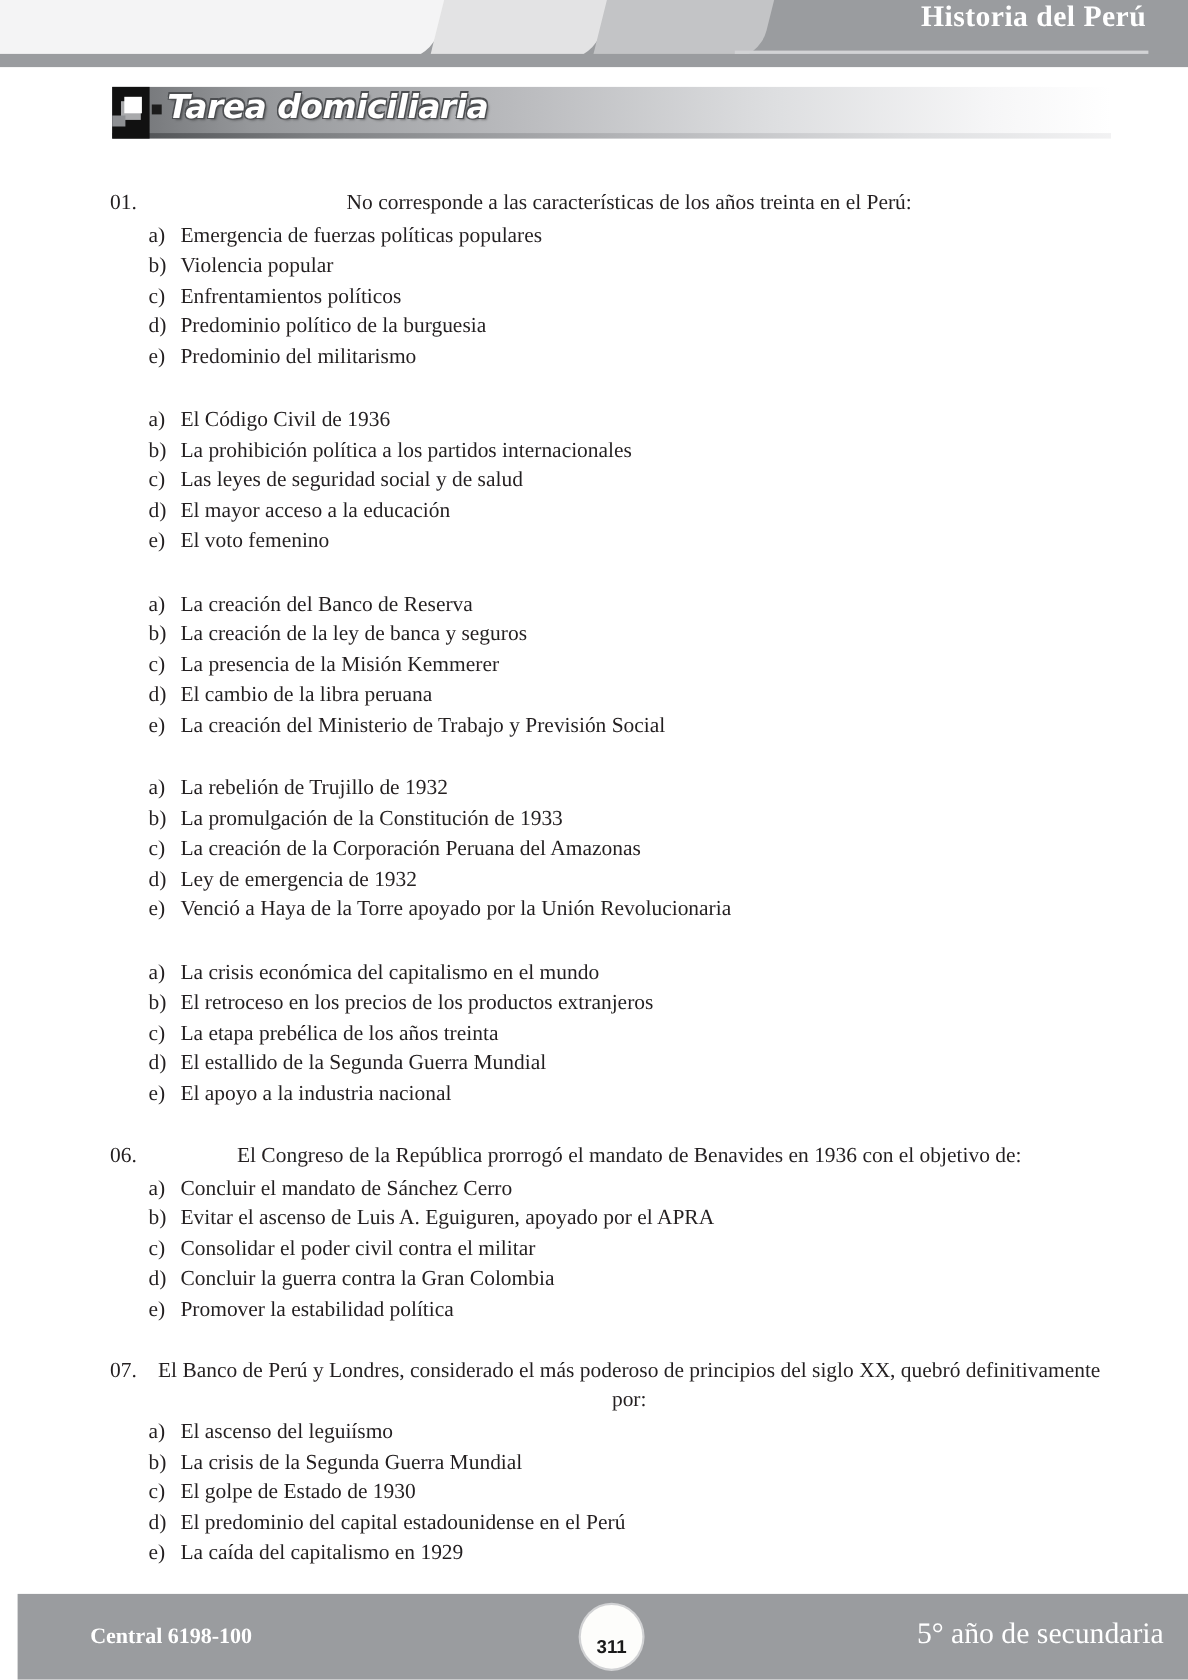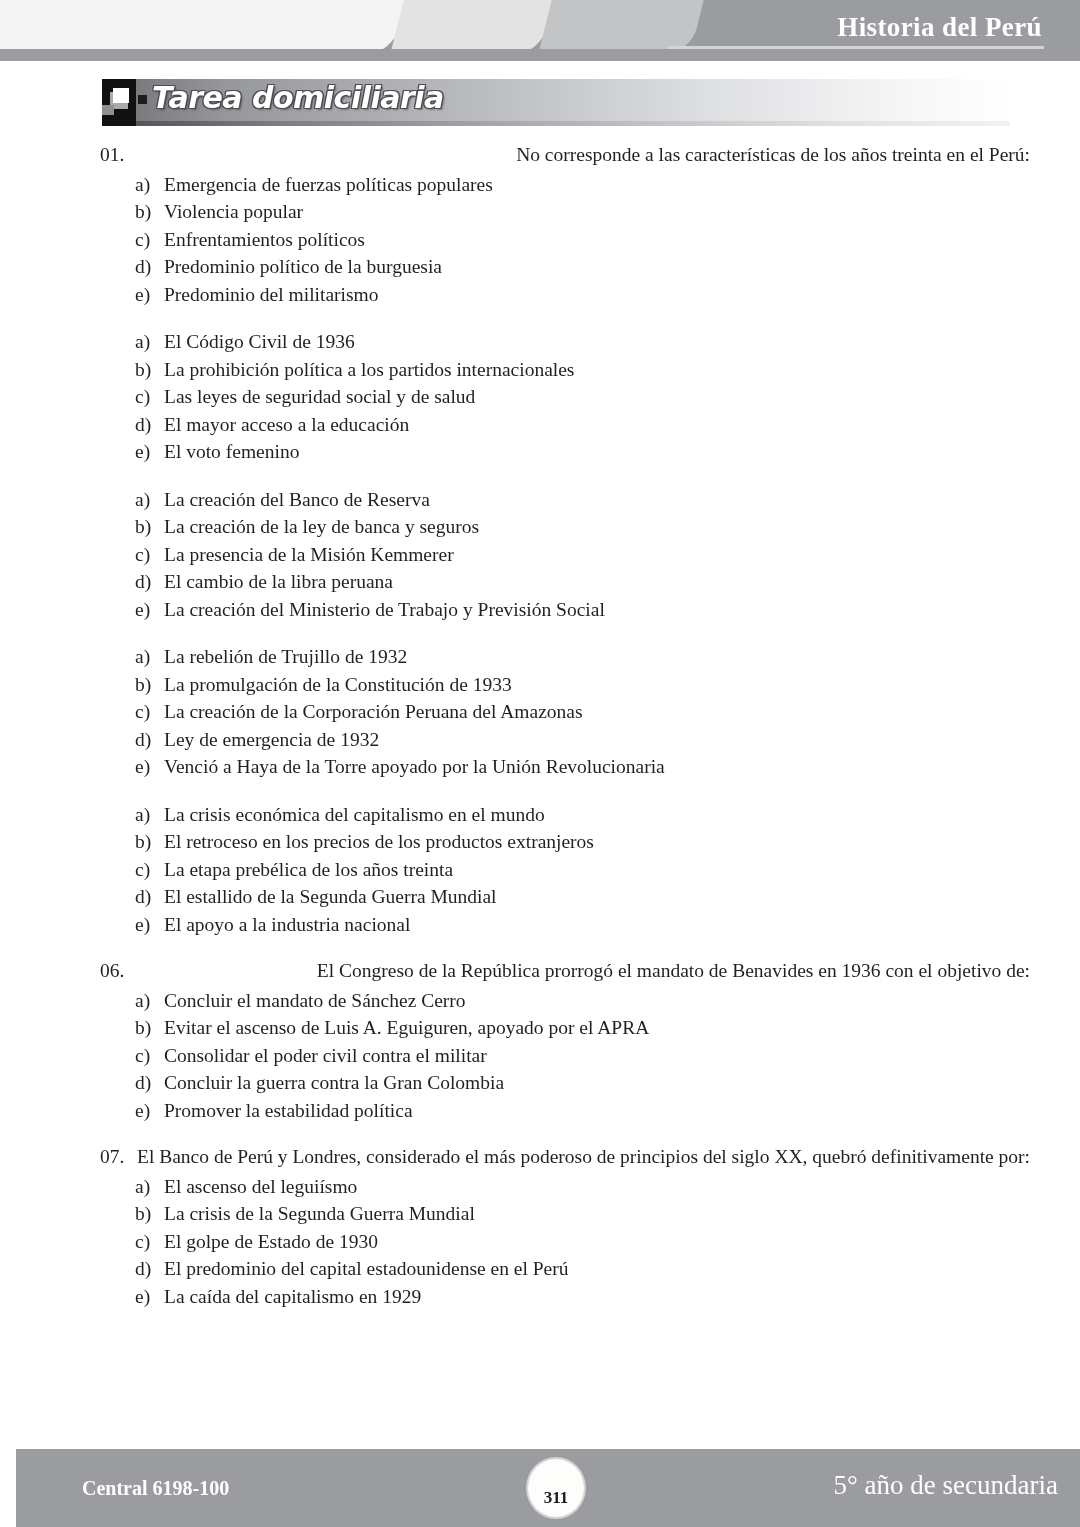--- a/index.html
+++ b/index.html
@@ -51,21 +51,21 @@
   .header-bottom-edge {
     position: absolute;
     left: 0; bottom: 0;
     width: 1080px;
     height: 12px;
     background: #9a9c9f;
   }
   .header-title {
     position: absolute;
     right: 38px;
-    top: 12px;
+    top: 0;
     color: #ffffff;
     font-size: 27px;
     font-weight: bold;
     font-family: "Liberation Serif", "DejaVu Serif", serif;
     letter-spacing: 0.4px;
     z-index: 4;
   }
   .header-rule {
     position: absolute;
     right: 36px;
@@ -162,39 +162,40 @@
   
   .content {
     position: absolute;
     left: 0;
     top: 142px;
     width: 1080px;
   }
   .question {
     position: relative;
     padding-left: 100px;
-    padding-right: 50px;
+    padding-right: 72px;
     margin-bottom: 20px;
+    margin-top: 30px;
   }
   .q-head {
     position: relative;
     display: flex;
     align-items: flex-start;
     font-size: 19.5px;
     line-height: 25.5px;
     color: #231f20;
   }
   .q-num {
     flex: 0 0 auto;
     width: 36px;
     text-align: left;
   }
   .q-text {
     flex: 1 1 auto;
-    text-align: right;
+    text-align: center;
   }
   .options {
     list-style: none;
     margin-top: 3px;
   }
   .option {
     display: flex;
     align-items: flex-start;
     font-size: 19.5px;
     line-height: 27.5px;
@@ -247,21 +248,21 @@
     background: #fdfdfb;
     box-shadow: 0 0 0 2px rgba(255,255,255,0.55);
     display: flex;
     align-items: center;
     justify-content: center;
   }
   .page-badge span {
     font-size: 17px;
     font-weight: bold;
     color: #1a1a1a;
-    font-family: Liberation Serif, serif;
+    font-family: Liberation Sans, sans-serif;
     margin-top: 20px;
   }
 </style>
 </head>
 <body>
 
 <div class="header-band">
   <div class="hstripe s1"></div>
   <div class="hstripe s2"></div>
   <div class="hstripe s3"></div>

